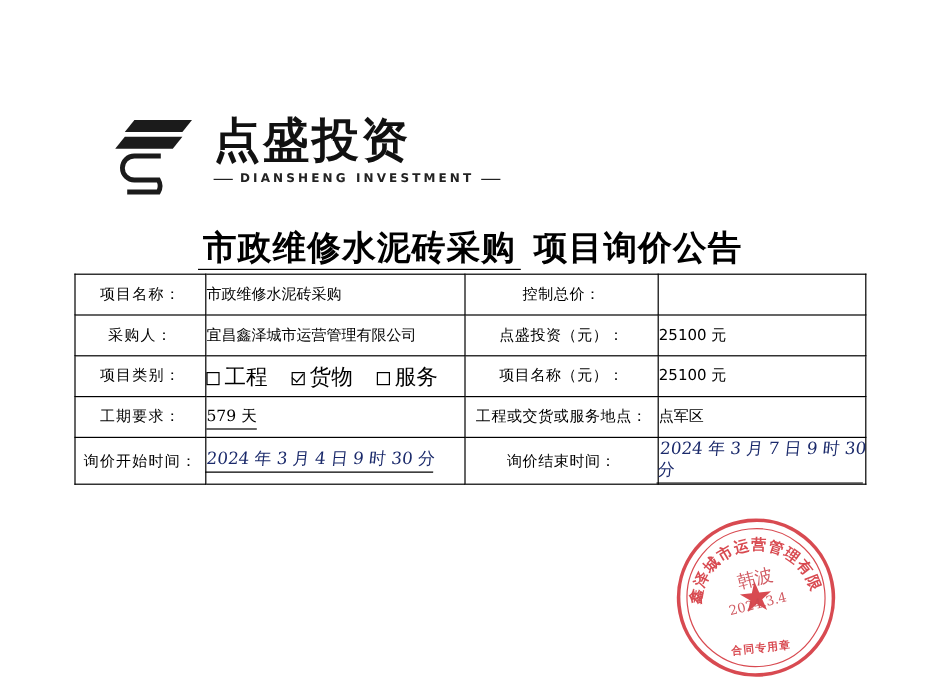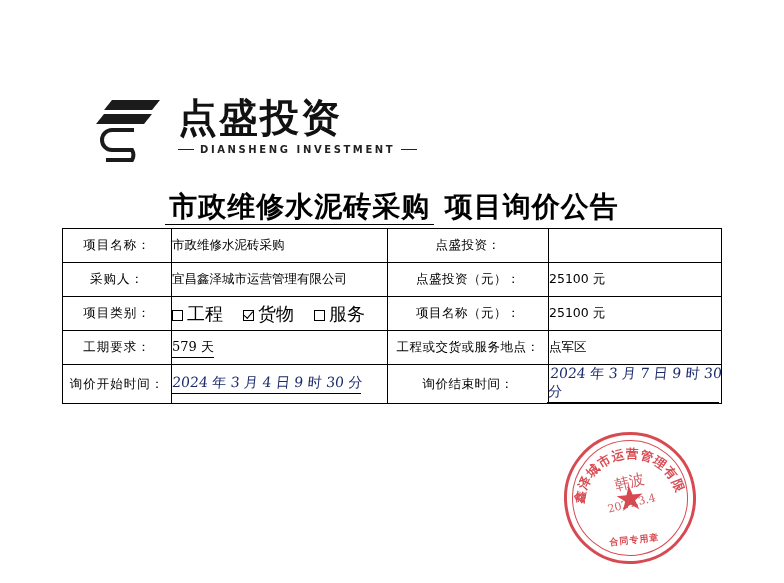--- a/index.html
+++ b/index.html
@@ -274,21 +274,21 @@
 
   <div class="doc-title">
     <span class="underlined">市政维修水泥砖采购</span><span> 项目询价公告</span>
   </div>
 
   <table class="doc-table">
     <tbody>
       <tr>
         <td class="lbl">项目名称：</td>
         <td class="val">市政维修水泥砖采购</td>
-        <td class="lbl-wide">点盛投资：</td>
+        <td class="lbl-wide">控制总价：</td>
         <td class="val-num"></td>
       </tr>
       <tr>
         <td class="lbl">采购人：</td>
         <td class="val">宜昌鑫泽城市运营管理有限公司</td>
         <td class="lbl-wide">点盛投资（元）：</td>
         <td class="val-num">25100 元</td>
       </tr>
       <tr>
         <td class="lbl">项目类别：</td>

